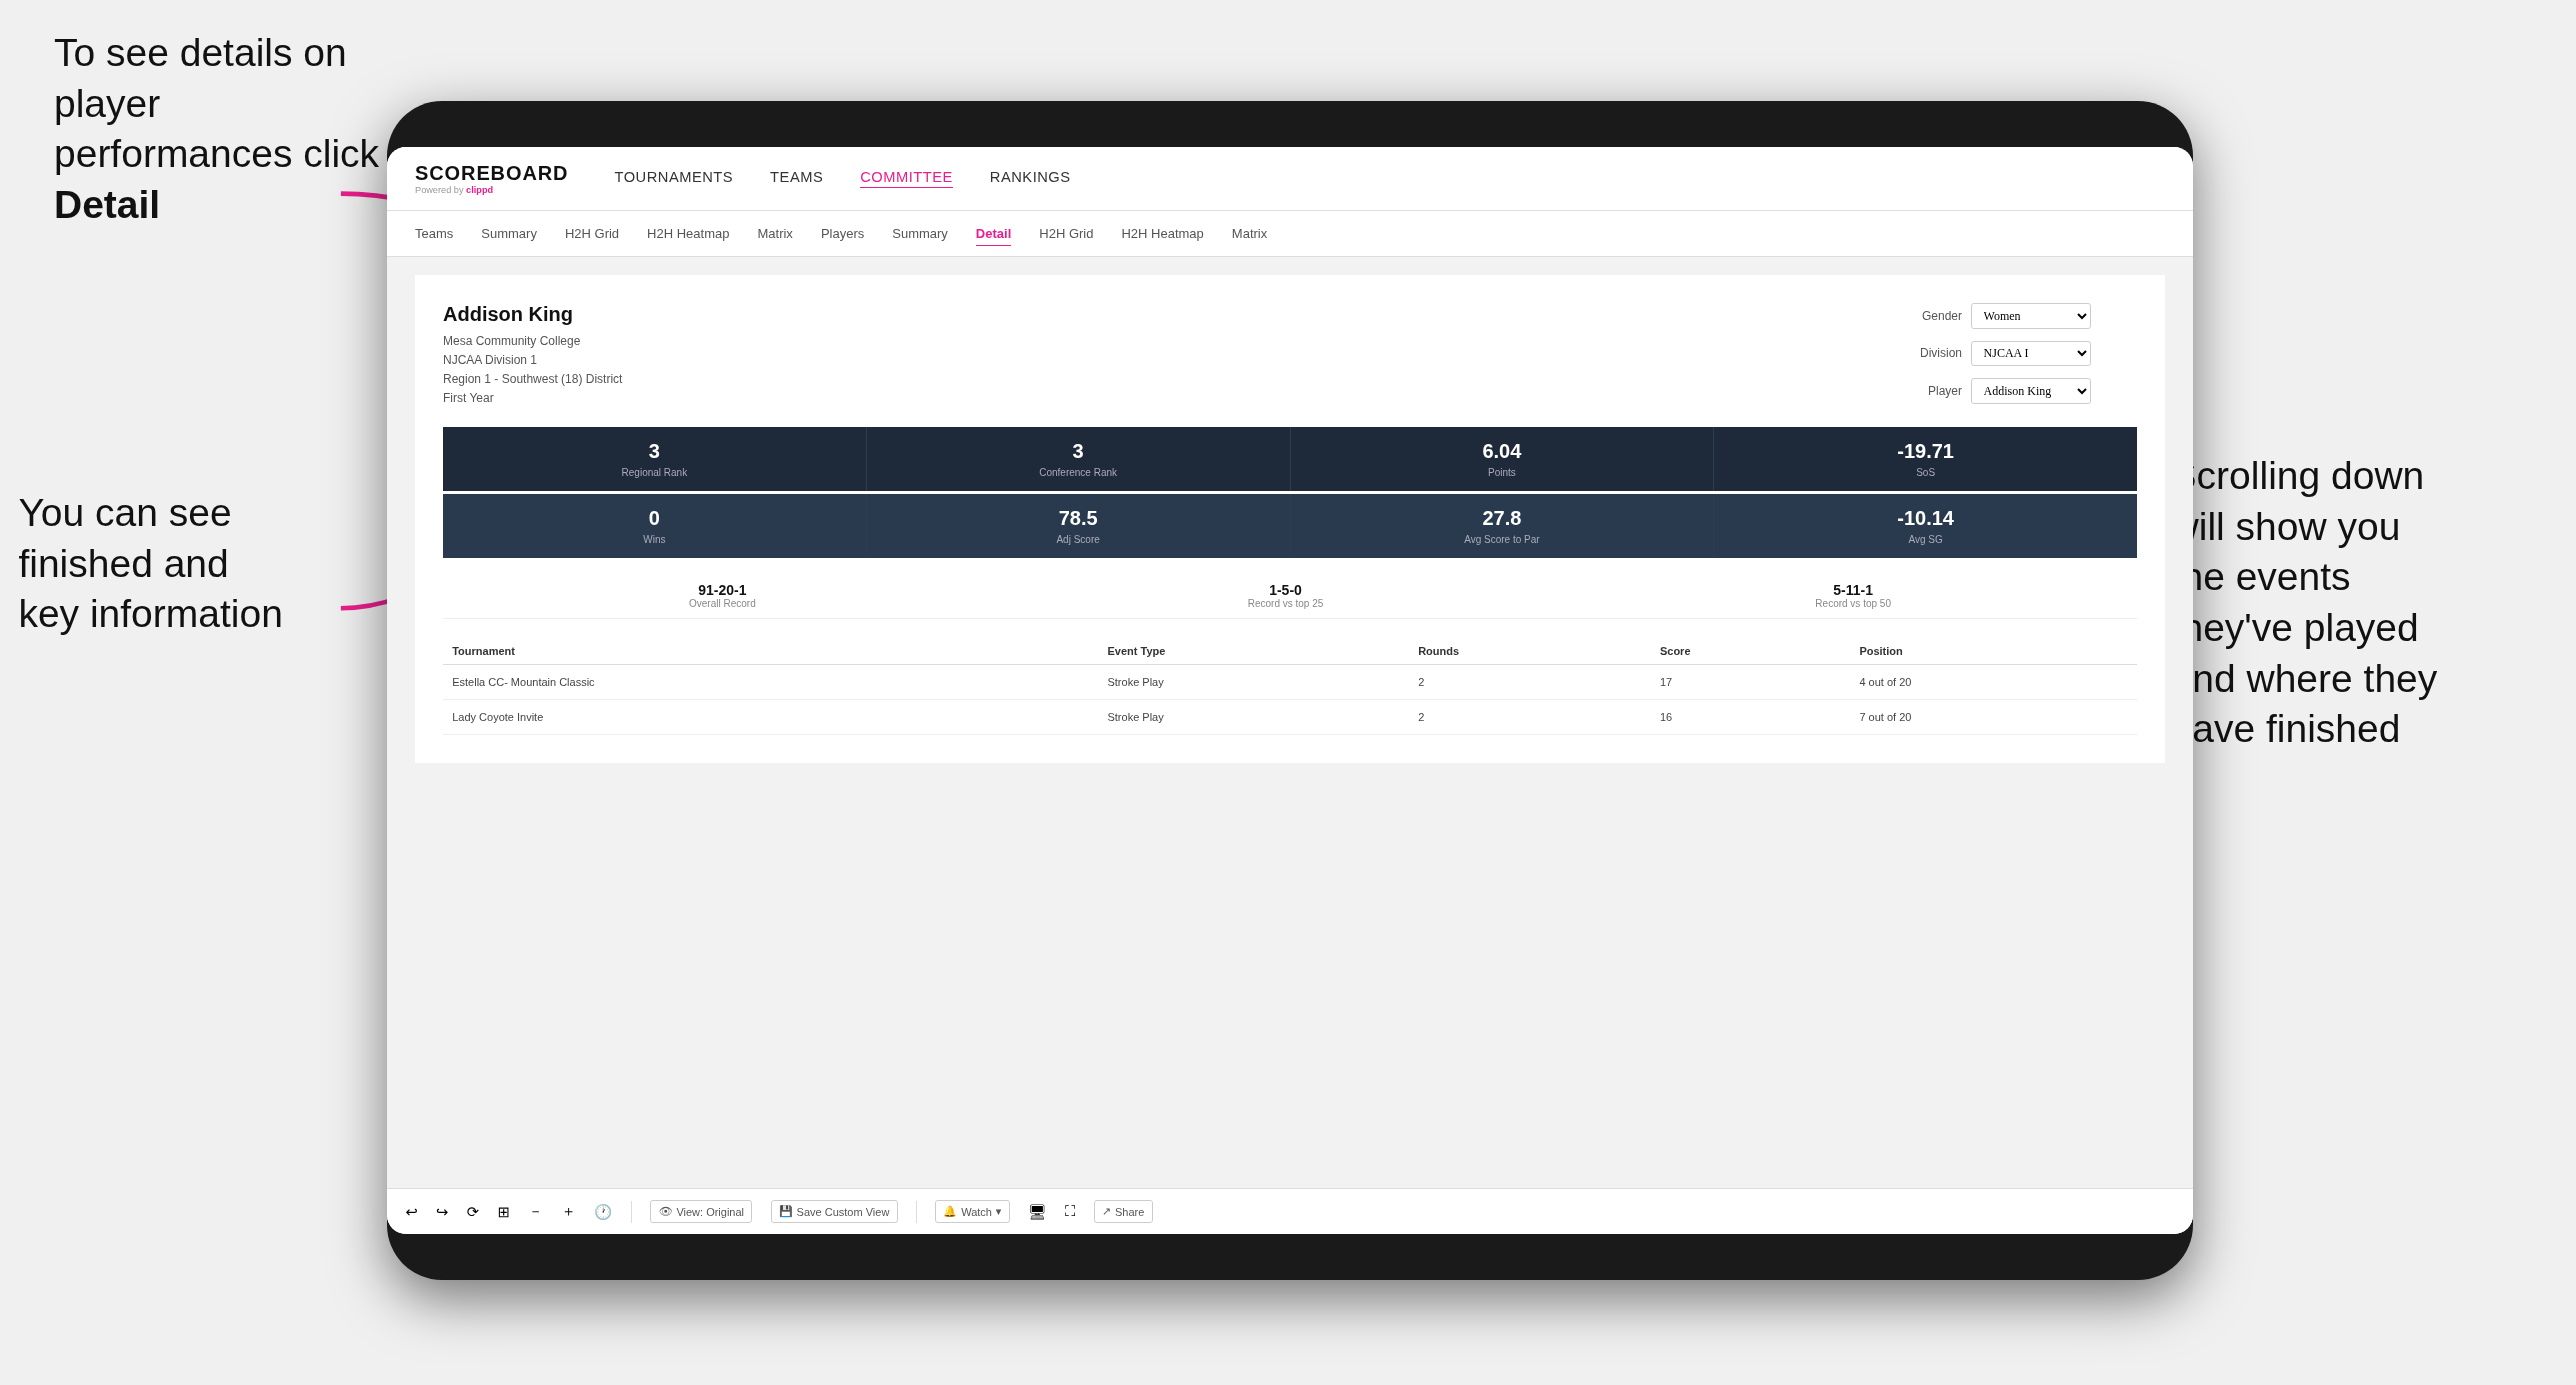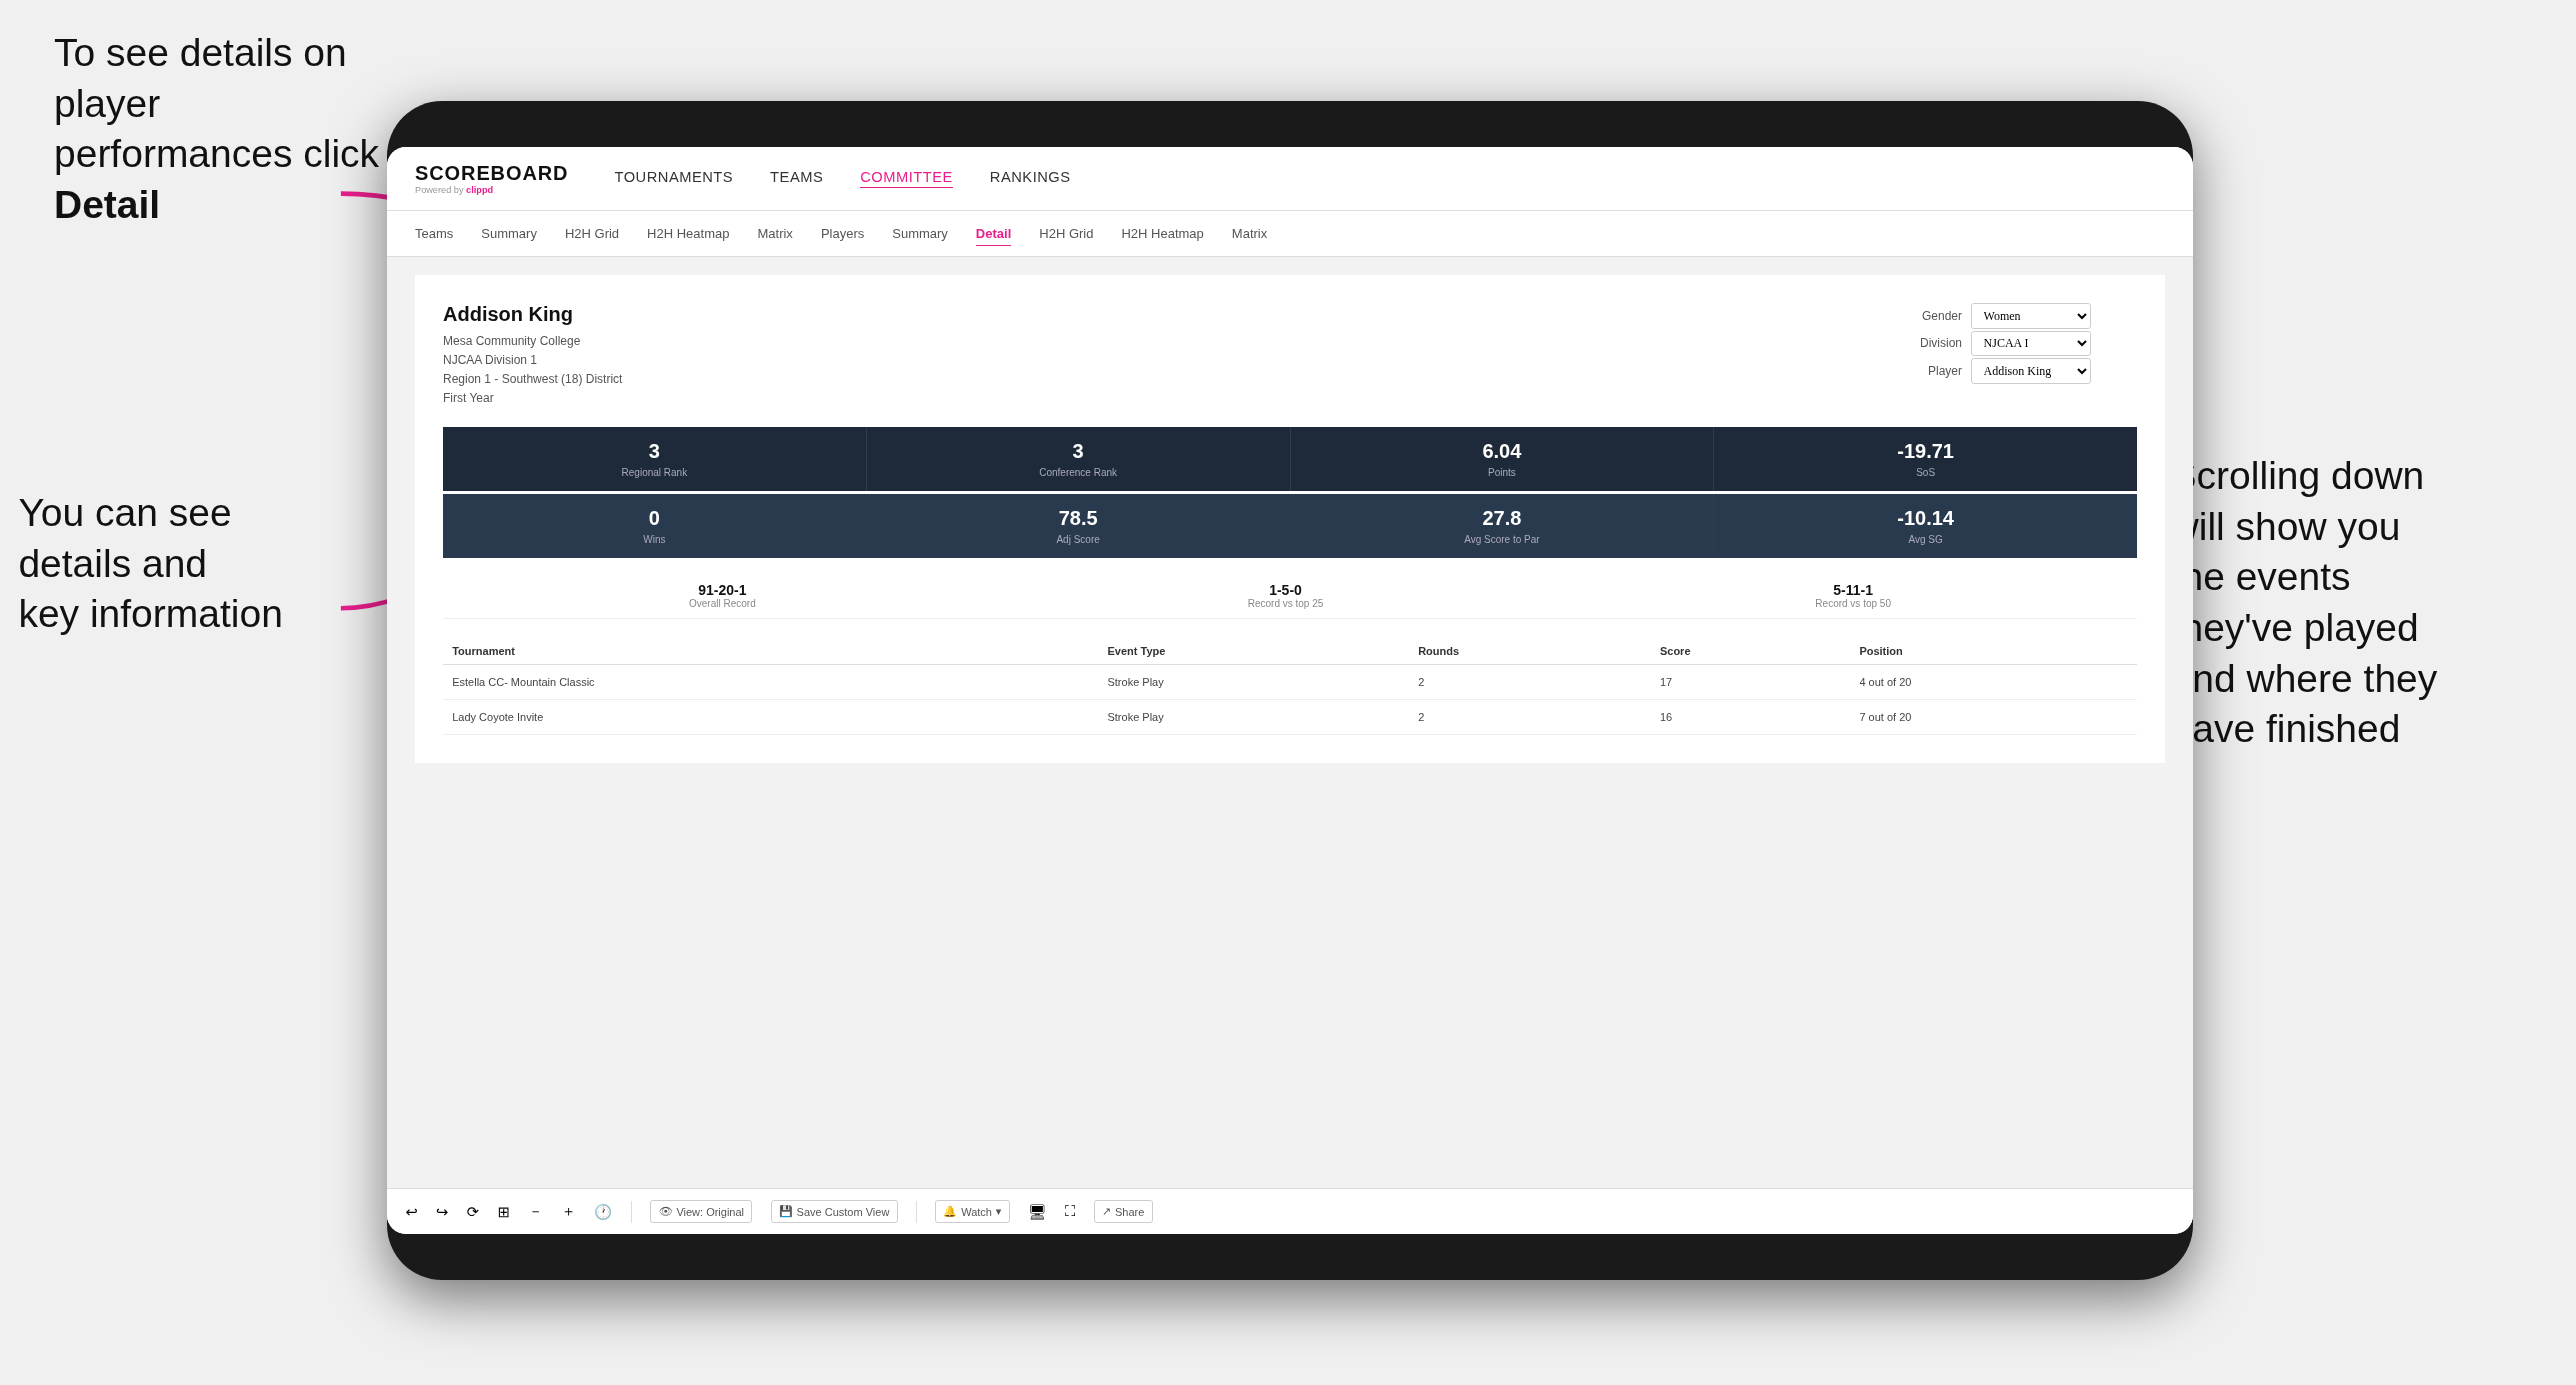--- a/index.html
+++ b/index.html
@@ -179,21 +179,21 @@
     }
     .player-info p {
       font-size: 12px;
       color: #555;
       line-height: 1.6;
     }
 
     .player-selectors {
       display: flex;
       flex-direction: column;
-      gap: 2px;
+      gap: 12px;
       min-width: 230px;
     }
     .selector-row {
       display: flex;
       align-items: center;
       gap: 9.2px;
     }
     .selector-label {
       font-size: 12px;
       color: #555;
@@ -320,21 +320,21 @@
   </style>
 </head>
 <body>
 
 <div class="annotation top-left">
   <span>To see details on player performances click </span><strong>Detail</strong>
 </div>
 
 <div class="annotation bottom-left">
   <span>You can see</span><br>
-  <span>details and</span><br>
+  <span>finished and</span><br>
   <span>key information</span>
 </div>
 
 <div class="annotation right">
   <span>Scrolling down</span><br>
   <span>will show you</span><br>
   <span>the events</span><br>
   <span>they've played</span><br>
   <span>and where they</span><br>
   <span>have finished</span>

